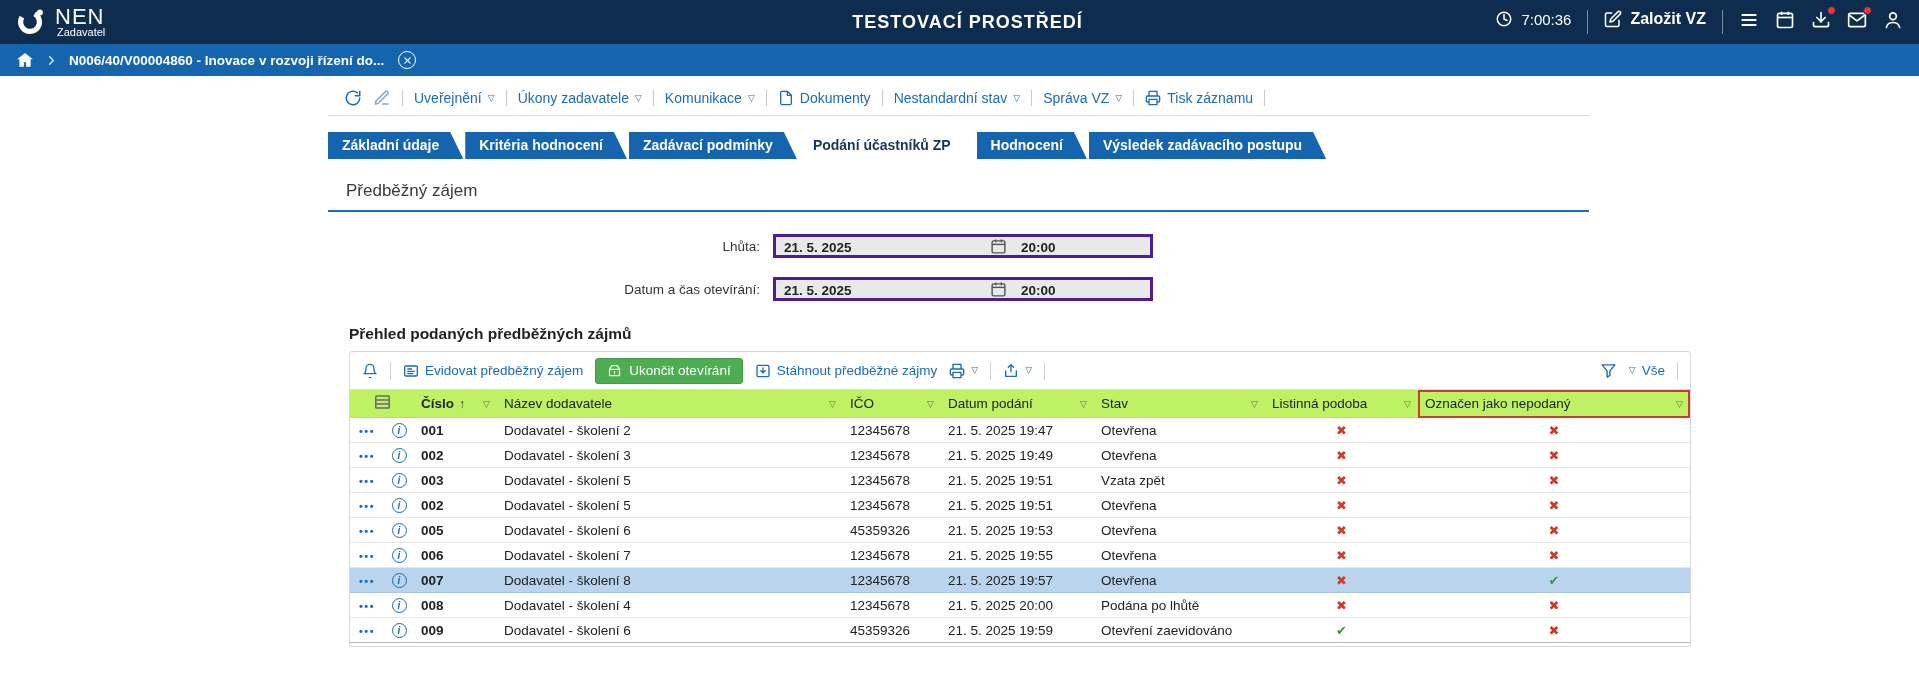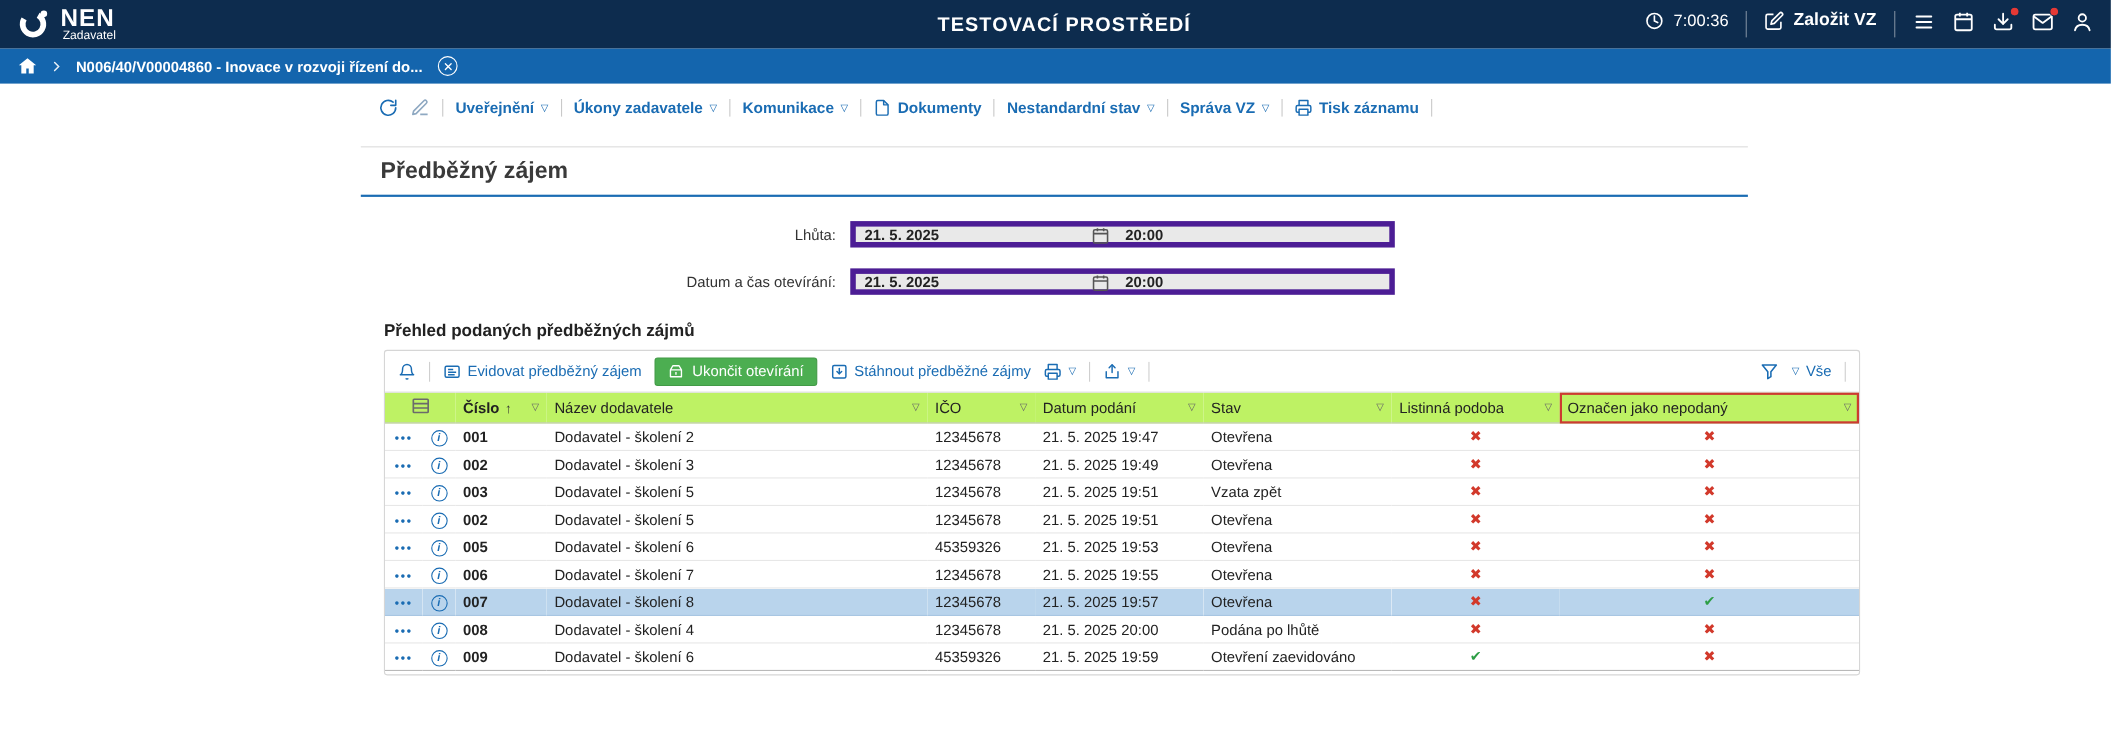--- a/index.html
+++ b/index.html
@@ -6,21 +6,21 @@
   html,body { width:1919px; height:686px; overflow:hidden; background:#ffffff;
     font-family:"Liberation Sans","DejaVu Sans",sans-serif; color:#222; }
   .icon { display:inline-flex; align-items:center; justify-content:center; }
   .icon svg { width:100%; height:100%; display:block; }
 
   
   .topbar { position:relative; height:44px; background:#0d2c4e; color:#fff; display:flex; align-items:center; padding:0 14px; }
   .logo-wrap { display:flex; align-items:center; gap:9px; }
   .logo-icon { width:32px; height:32px; }
   .logo-col { display:flex; flex-direction:column; }
-  .logo-name { font-size:22px; font-weight:bold; letter-spacing:1px; line-height:20px; }
+  .logo-name { font-size:22px; font-weight:normal; letter-spacing:1px; line-height:20px; }
   .logo-role { font-size:11px; line-height:11px; margin-left:2px; }
   .env-title { position:absolute; left:16px; right:0; text-align:center; font-size:18px; font-weight:bold; letter-spacing:1px; pointer-events:none; }
   .topbar-right { position:absolute; right:16px; display:flex; align-items:flex-start; gap:16px; }
   .tb-vsep { width:1px; height:24px; background:rgba(255,255,255,.45); }
   .clock-group { display:flex; align-items:center; gap:8px; font-size:15px; }
   .create-btn { display:flex; align-items:center; gap:8px; font-size:16px; font-weight:bold; cursor:pointer; }
   .h-icon { width:20px; height:20px; position:relative; color:#fff; cursor:pointer; }
   .h-icon.small { width:18px; height:18px; }
   .badge-dot { position:absolute; top:-4px; right:-5px; width:9px; height:9px; background:#e53935; border-radius:50%; border:1px solid #0d2c4e; }
 
@@ -28,39 +28,39 @@
   .crumbbar { height:32px; background:#1465ad; display:flex; align-items:center; gap:12px; padding:0 16px; color:#fff; }
   .crumb-home { width:18px; height:18px; color:#fff; cursor:pointer; }
   .crumb-chev { width:11px; height:11px; opacity:.9; }
   .crumb-text { font-size:13.5px; font-weight:bold; cursor:pointer; }
   .crumb-close { width:18px; height:18px; border:1.5px solid #fff; border-radius:50%; display:inline-flex; align-items:center; justify-content:center; margin-left:2px; cursor:pointer; }
   .crumb-close .icon { width:9px; height:9px; }
 
   
   .container { width:1261px; margin-left:328px; }
 
-  .record-toolbar { display:flex; align-items:center; gap:11px; padding:13px 4px 26px 16px; border-bottom:1px solid #dcdcdc;font-weight:bold; }
+  .record-toolbar { display:flex; align-items:center; gap:11px; padding:13px 4px 8px 16px; border-bottom:1px solid #dcdcdc; }
   .rt-icon { width:18px; height:18px; color:#1a6cb3; cursor:pointer; }
   .rt-icon.muted { color:#8fa9c2; }
   .rt-sep { width:1px; height:16px; background:#c9c9c9; }
   .tb-link { display:inline-flex; align-items:center; gap:6px; font-size:14px; color:#1a6cb3; cursor:pointer; white-space:nowrap; }
   .tb-link .mi { width:16px; height:16px; }
   .dd-mark { font-size:9px; line-height:1; }
 
   .tabs { display:flex; margin-top:16px; }
   .tab { height:27px; line-height:27px; padding:0 24px 0 14px; background:#1465ad; color:#fff; font-size:14px; font-weight:bold;
     clip-path:polygon(0 0, calc(100% - 13px) 0, 100% 100%, 0 100%); margin-right:2px; cursor:pointer; white-space:nowrap; }
   .tab.active { background:#ffffff; color:#17365c; }
 
-  .page-section-title { margin-top:10px; padding:0 0 9px 18px; font-size:21px; font-weight:bold; color:#3a3a3a; border-bottom:2px solid #1a6cb3; }
+  .page-section-title { margin-top:22px; padding:0 0 9px 18px; font-size:17px; font-weight:normal; color:#3a3a3a; border-bottom:2px solid #1a6cb3; }
 
   .form { margin-top:22px; display:flex; flex-direction:column; gap:19px; }
   .form-row { display:flex; align-items:center; }
   .form-label { width:445px; text-align:right; font-size:13.5px; color:#333; padding-right:13px; }
-  .form-field { width:495px; height:24px; background:#e9e9e9; border:5px solid #4c1d95; display:flex; align-items:flex-start; }
+  .form-field { width:380px; height:24px; background:#e9e9e9; border:3px solid #4c1d95; display:flex; align-items:flex-end; }
   .ff-date { width:214px; padding-left:8px; font-size:13.5px; font-weight:bold; color:#222; }
   .ff-cal { width:17px; height:17px; color:#555; cursor:pointer; }
   .ff-time { flex:1; padding-left:14px; font-size:13.5px; font-weight:bold; color:#222; }
 
   .list-title { margin-top:24px; padding-left:21px; font-size:15.5px; font-weight:bold; color:#222; }
 
   .panel { margin:8px 0 0 21px; width:1342px; border:1px solid #d6d6d6; border-radius:3px; background:#fff; padding-bottom:3px; }
   .panel-toolbar { height:37px; display:flex; align-items:center; gap:12px; padding:0 12px; }
   .pt-sep { width:1px; height:18px; background:#cfcfcf; }
   .pt-link { display:inline-flex; align-items:center; gap:6px; color:#1a6cb3; font-size:13.5px; cursor:pointer; white-space:nowrap; }
@@ -245,20 +245,28 @@
             <polyline points="6 9 6 2 18 2 18 9"></polyline>
             <path d="M6 18H4a2 2 0 0 1-2-2v-5a2 2 0 0 1 2-2h16a2 2 0 0 1 2 2v5a2 2 0 0 1-2 2h-2"></path>
             <rect x="6" y="14" width="12" height="8"></rect>
           </svg>
         </span>
         <span>Tisk záznamu</span>
       </span>
       <span class="rt-sep"></span>
     </div>
 
+  <div class="tabs">
+      <div class="tab">Základní údaje</div>
+      <div class="tab">Kritéria hodnocení</div>
+      <div class="tab">Zadávací podmínky</div>
+      <div class="tab active">Podání účastníků ZP</div>
+      <div class="tab">Hodnocení</div>
+      <div class="tab">Výsledek zadávacího postupu</div>
+    </div>
 
   <div class="page-section-title">Předběžný zájem</div>
 
   <div class="form">
       <div class="form-row">
     <div class="form-label">Lhůta:</div>
     <div class="form-field">
       <span class="ff-date">21. 5. 2025</span>
       <span class="ff-cal icon">
             <svg viewBox="0 0 24 24" fill="none" stroke="currentColor" stroke-width="2" stroke-linejoin="round">

